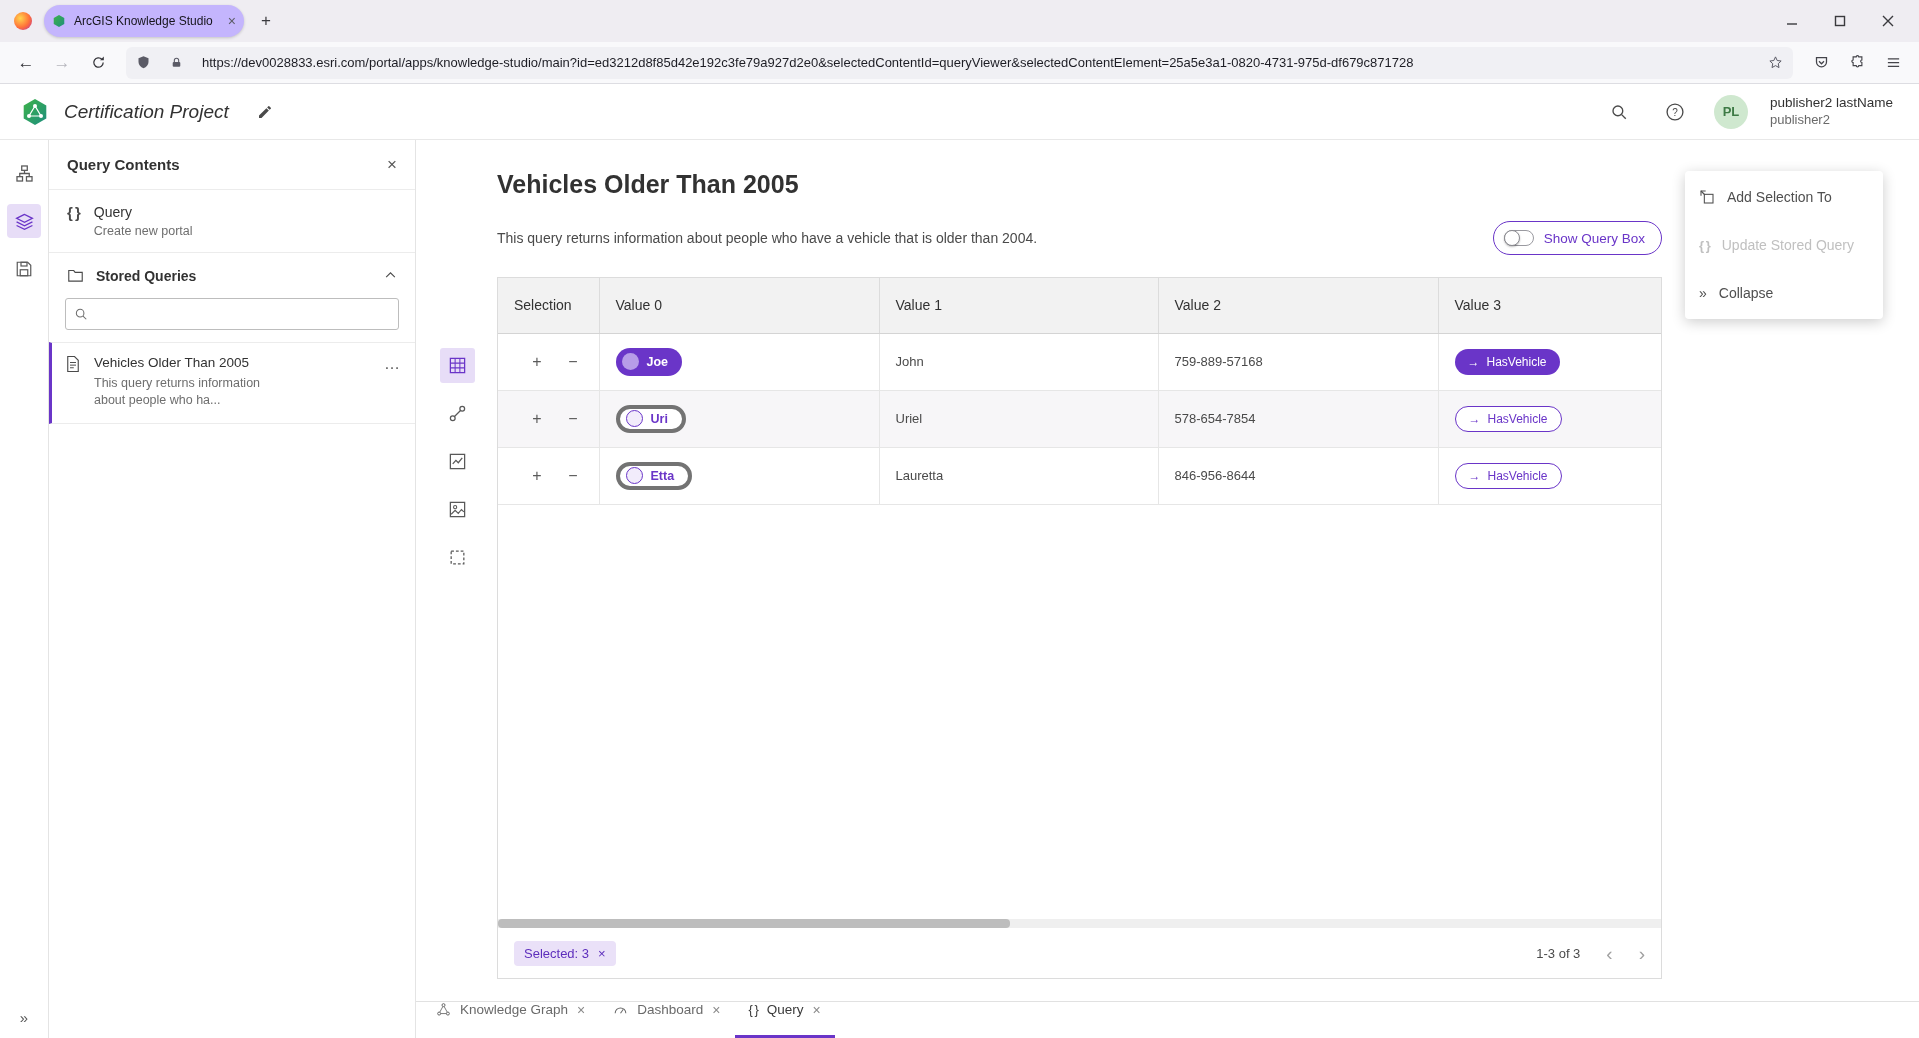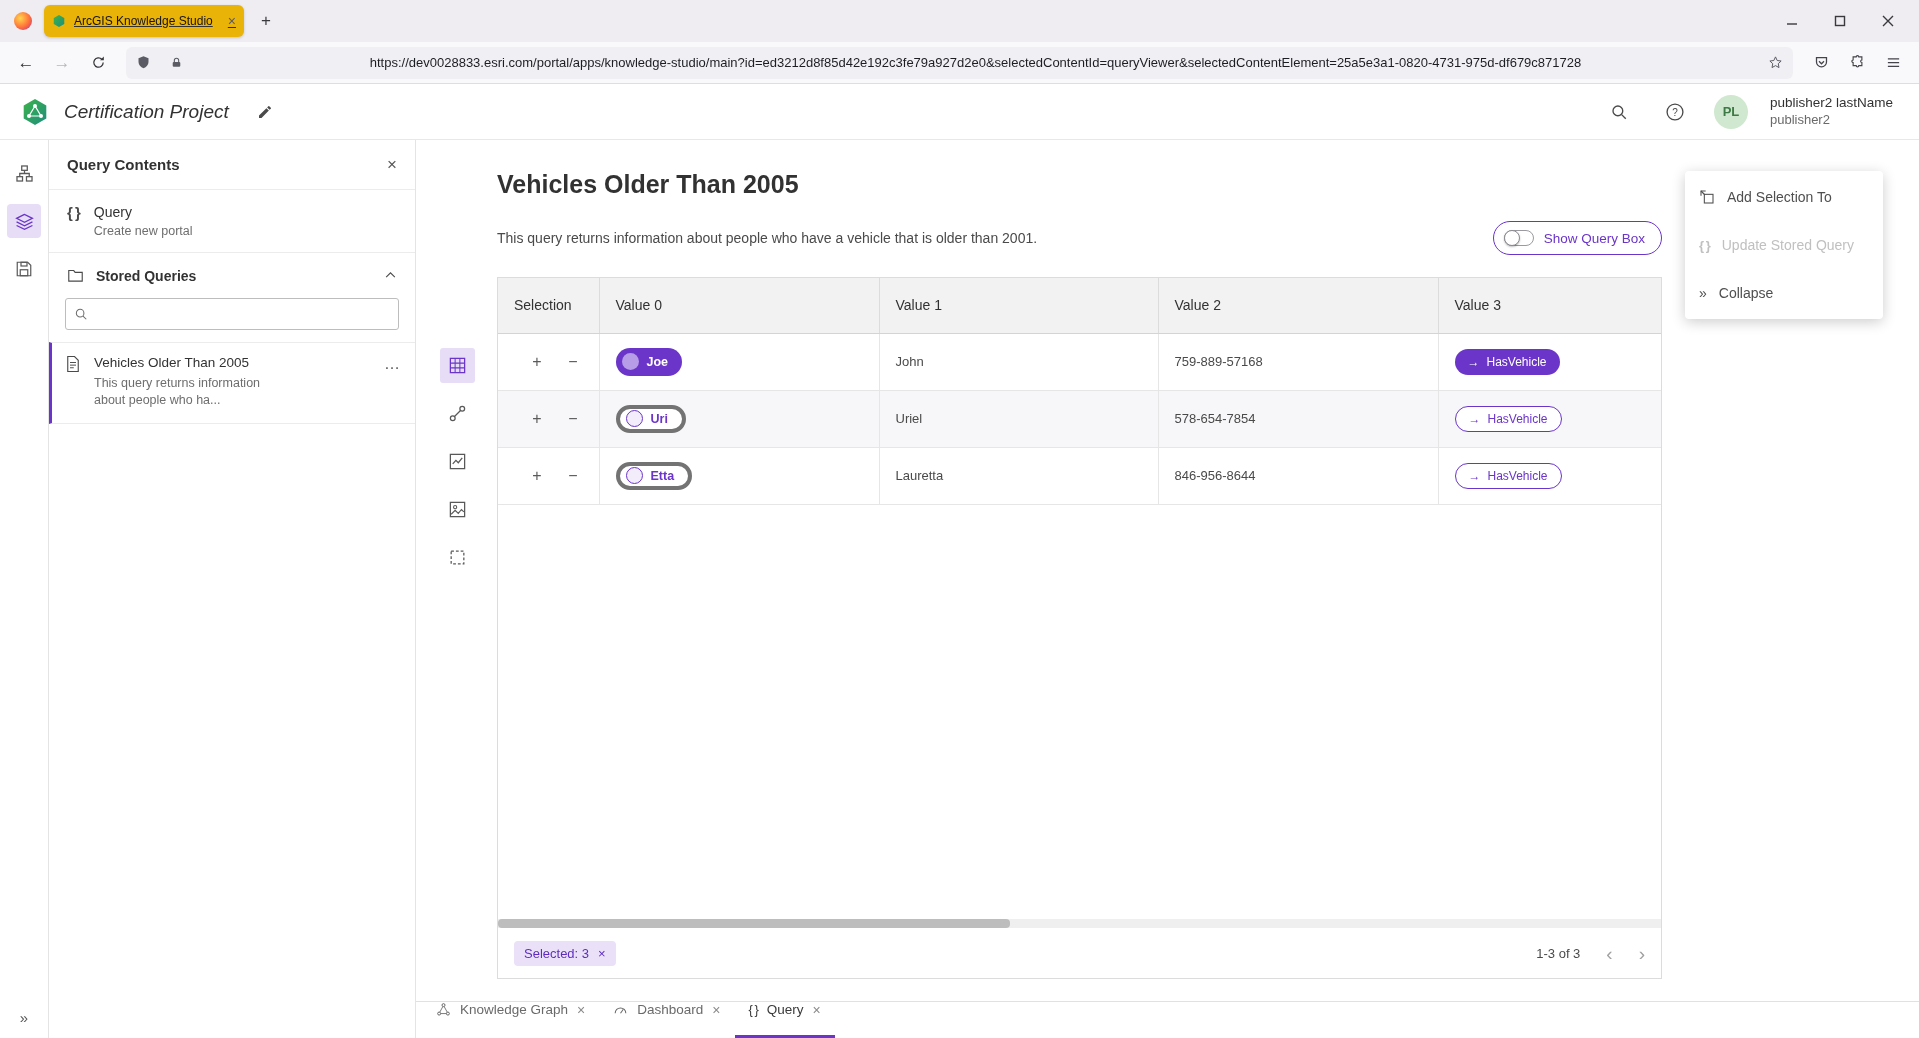--- a/index.html
+++ b/index.html
@@ -2,31 +2,31 @@
 <html><head>
 <meta charset="utf-8">
 <style>
   * { margin:0; padding:0; box-sizing:border-box; }
   html,body { width:1919px; height:1038px; font-family:"Liberation Sans",sans-serif; background:#fff; overflow:hidden; color:#323232; }
   svg { display:block; }
 
   
   .tabbar { height:42px; background:#efedf2; display:flex; align-items:center; padding:0 8px; }
   .ff-logo { width:18px; height:18px; border-radius:50%; background:radial-gradient(circle at 35% 35%, #ffd54d, #ff7139 55%, #c5398f 90%); margin:0 12px 0 6px; }
-  .tab { width:200px; height:32px; background:#eab308; border-radius:6px; box-shadow:0 1px 3px rgba(0,0,0,.18); display:flex; align-items:center; padding:0 8px; gap:8px;text-decoration:underline; }
+  .tab { width:200px; height:32px; background:#c4b5fd; border-radius:16px; box-shadow:0 1px 3px rgba(0,0,0,.18); display:flex; align-items:center; padding:0 8px; gap:8px; }
   .tab-title { font-size:12px; color:#15141a; flex:1; white-space:nowrap; overflow:hidden; }
   .tab-close { color:#5b5b66; font-size:14px; line-height:1; cursor:default; }
   .newtab-btn { width:28px; height:28px; display:flex; align-items:center; justify-content:center; font-size:17px; color:#3a3a3e; margin-left:8px; border-radius:4px; }
   .win-controls { margin-left:auto; display:flex; align-items:center; gap:14px; padding-right:6px; color:#3a3a3e; }
   .win-btn { width:34px; height:28px; display:flex; align-items:center; justify-content:center; }
 
   .navbar { height:42px; background:#f9f9fb; border-bottom:1px solid #ddddе2; border-bottom:1px solid #dddde2; display:flex; align-items:center; padding:0 10px; gap:4px; }
   .nav-btn { width:32px; height:30px; display:flex; align-items:center; justify-content:center; font-size:17px; color:#35353a; border-radius:4px; }
   .nav-btn.disabled { color:#b6b6bd; }
-  .urlbar { flex:1; height:32px; background:#f0f0f4; border-radius:6px; margin:0 8px; display:flex; align-items:center; padding:0 10px; gap:19px;text-align:center; }
+  .urlbar { flex:1; height:32px; background:#f0f0f4; border-radius:6px; margin:0 8px; display:flex; align-items:center; padding:0 10px; gap:19px; }
   .url-text { font-size:13px; color:#1d1d24; flex:1; white-space:nowrap; overflow:hidden; }
   .url-icon { color:#5b5b66; }
 
   
   .app-header { height:56px; display:flex; align-items:center; padding:0 20px; border-bottom:1px solid #e8e8e8; background:#fff; }
   .app-title { font-size:19px; color:#323232; margin-left:14px; font-weight:400;font-style:italic; }
   .edit-btn { margin-left:28px; color:#4a4a4a; }
   .header-right { margin-left:auto; display:flex; align-items:center; gap:22px; }
   .hdr-icon-btn { width:34px; height:34px; display:flex; align-items:center; justify-content:center; color:#4a4a4a; border-radius:50%; }
   .avatar { width:34px; height:34px; border-radius:50%; background:#cfe8cf; color:#3d7a45; font-size:13px; font-weight:bold; display:flex; align-items:center; justify-content:center; }
@@ -317,21 +317,21 @@
         <div class="si-desc">This query returns information about people who ha...</div>
       </div>
       <span class="si-menu">…</span>
     </div>
   </div>
 
   <div class="main">
     <div class="content">
       <h1 class="page-title">Vehicles Older Than 2005</h1>
       <div class="subtitle-row">
-        <span class="page-desc">This query returns information about people who have a vehicle that is older than 2001.</span>
+        <span class="page-desc">This query returns information about people who have a vehicle that is older than 2004.</span>
         <span class="toggle-pill">
           <span class="switch">
               <span class="switch-knob"></span>
             </span>
           <span>Show Query Box</span>
         </span>
       </div>
 
       <div class="view-row">
         <div class="view-toolbar">

